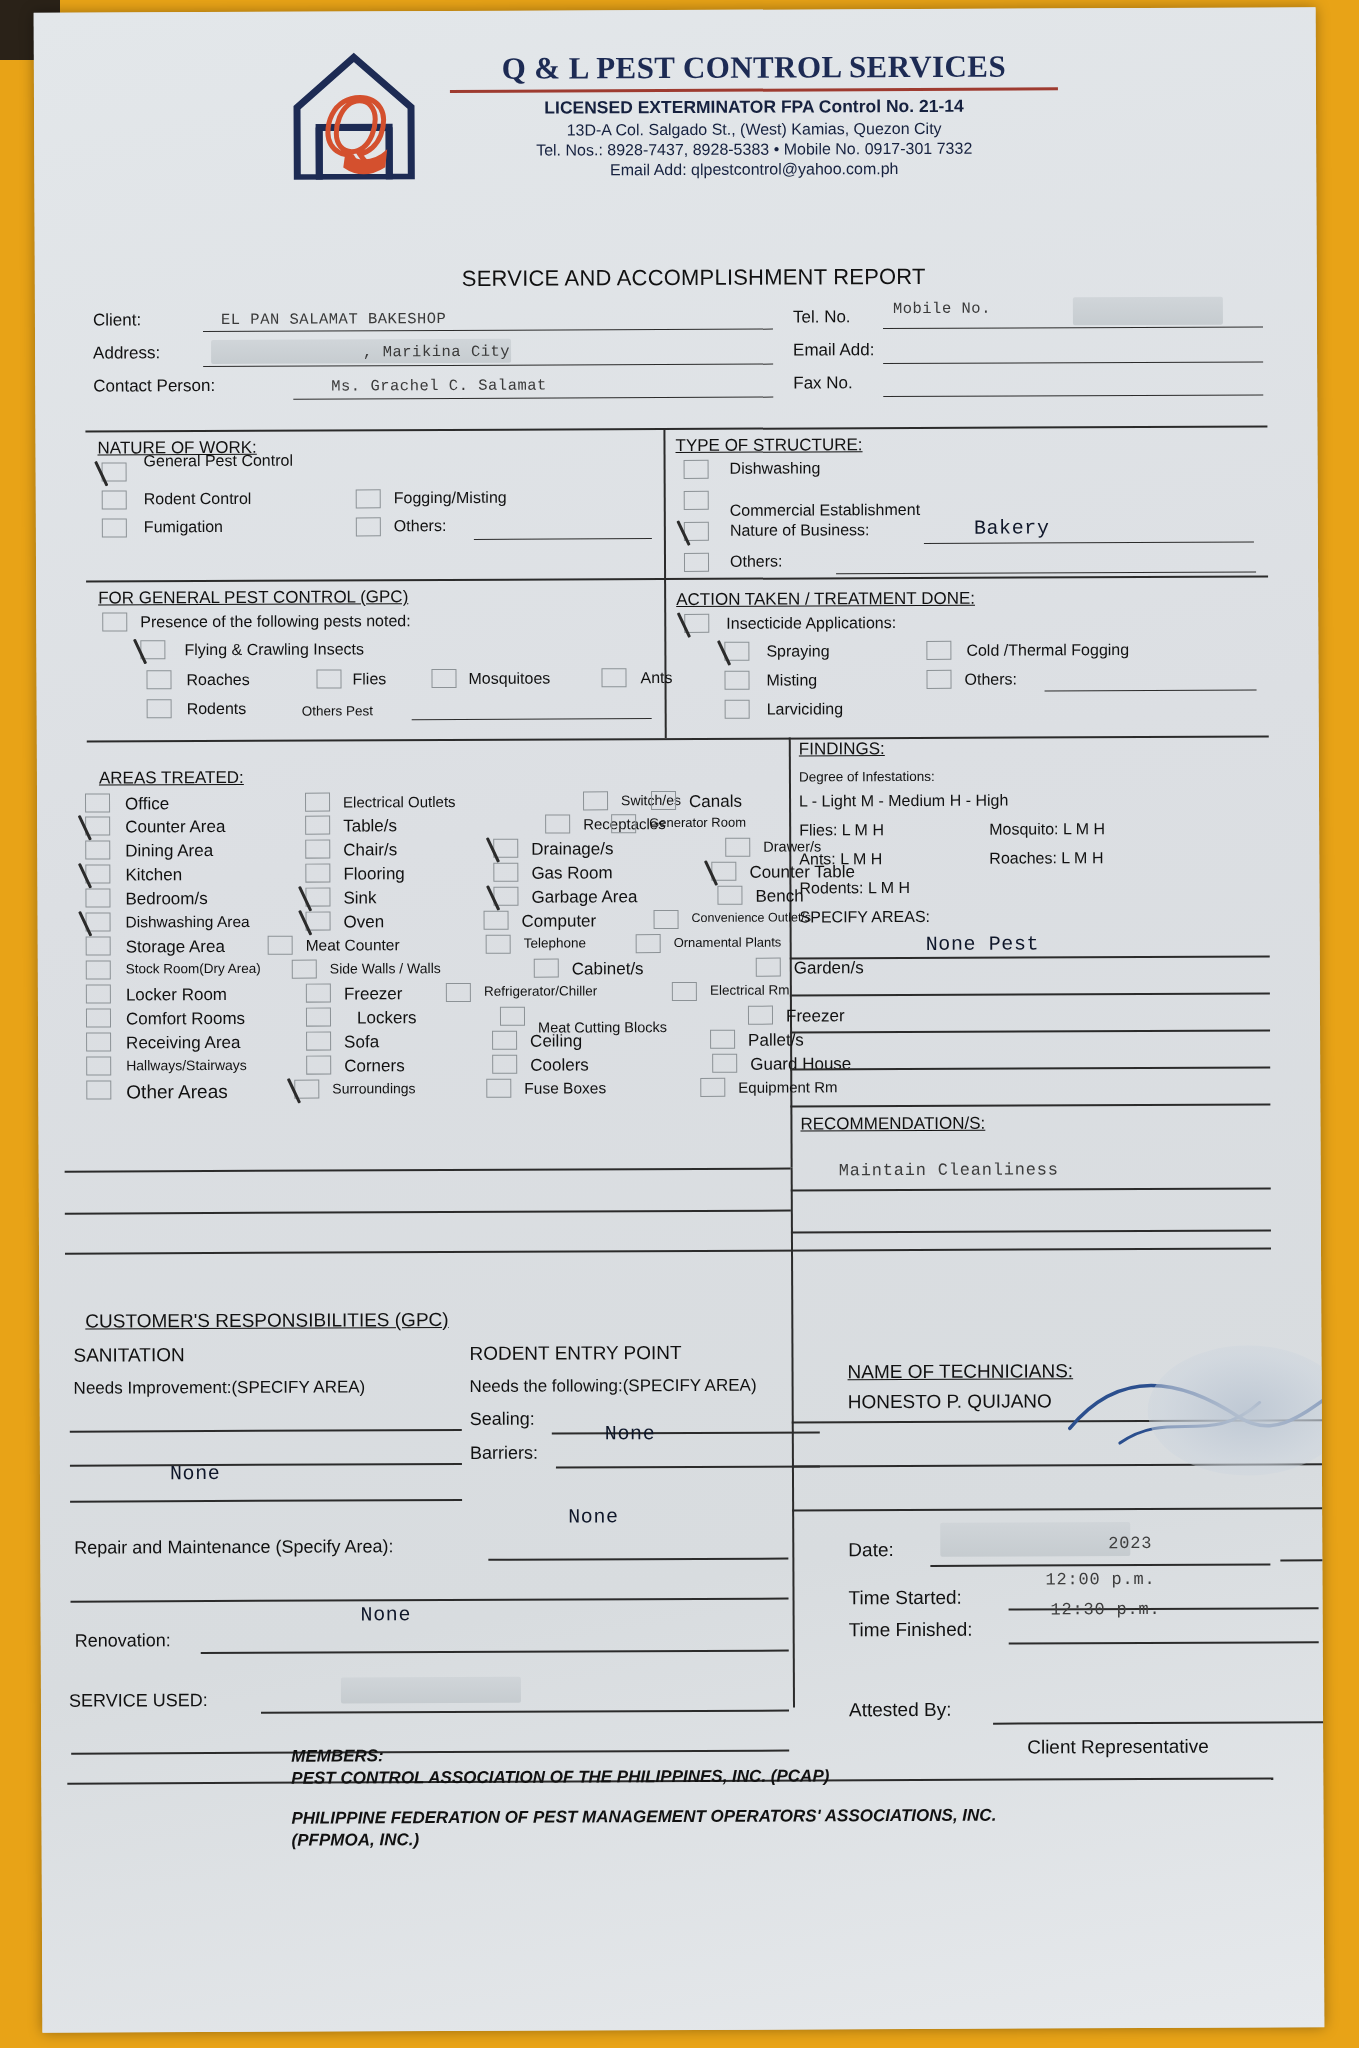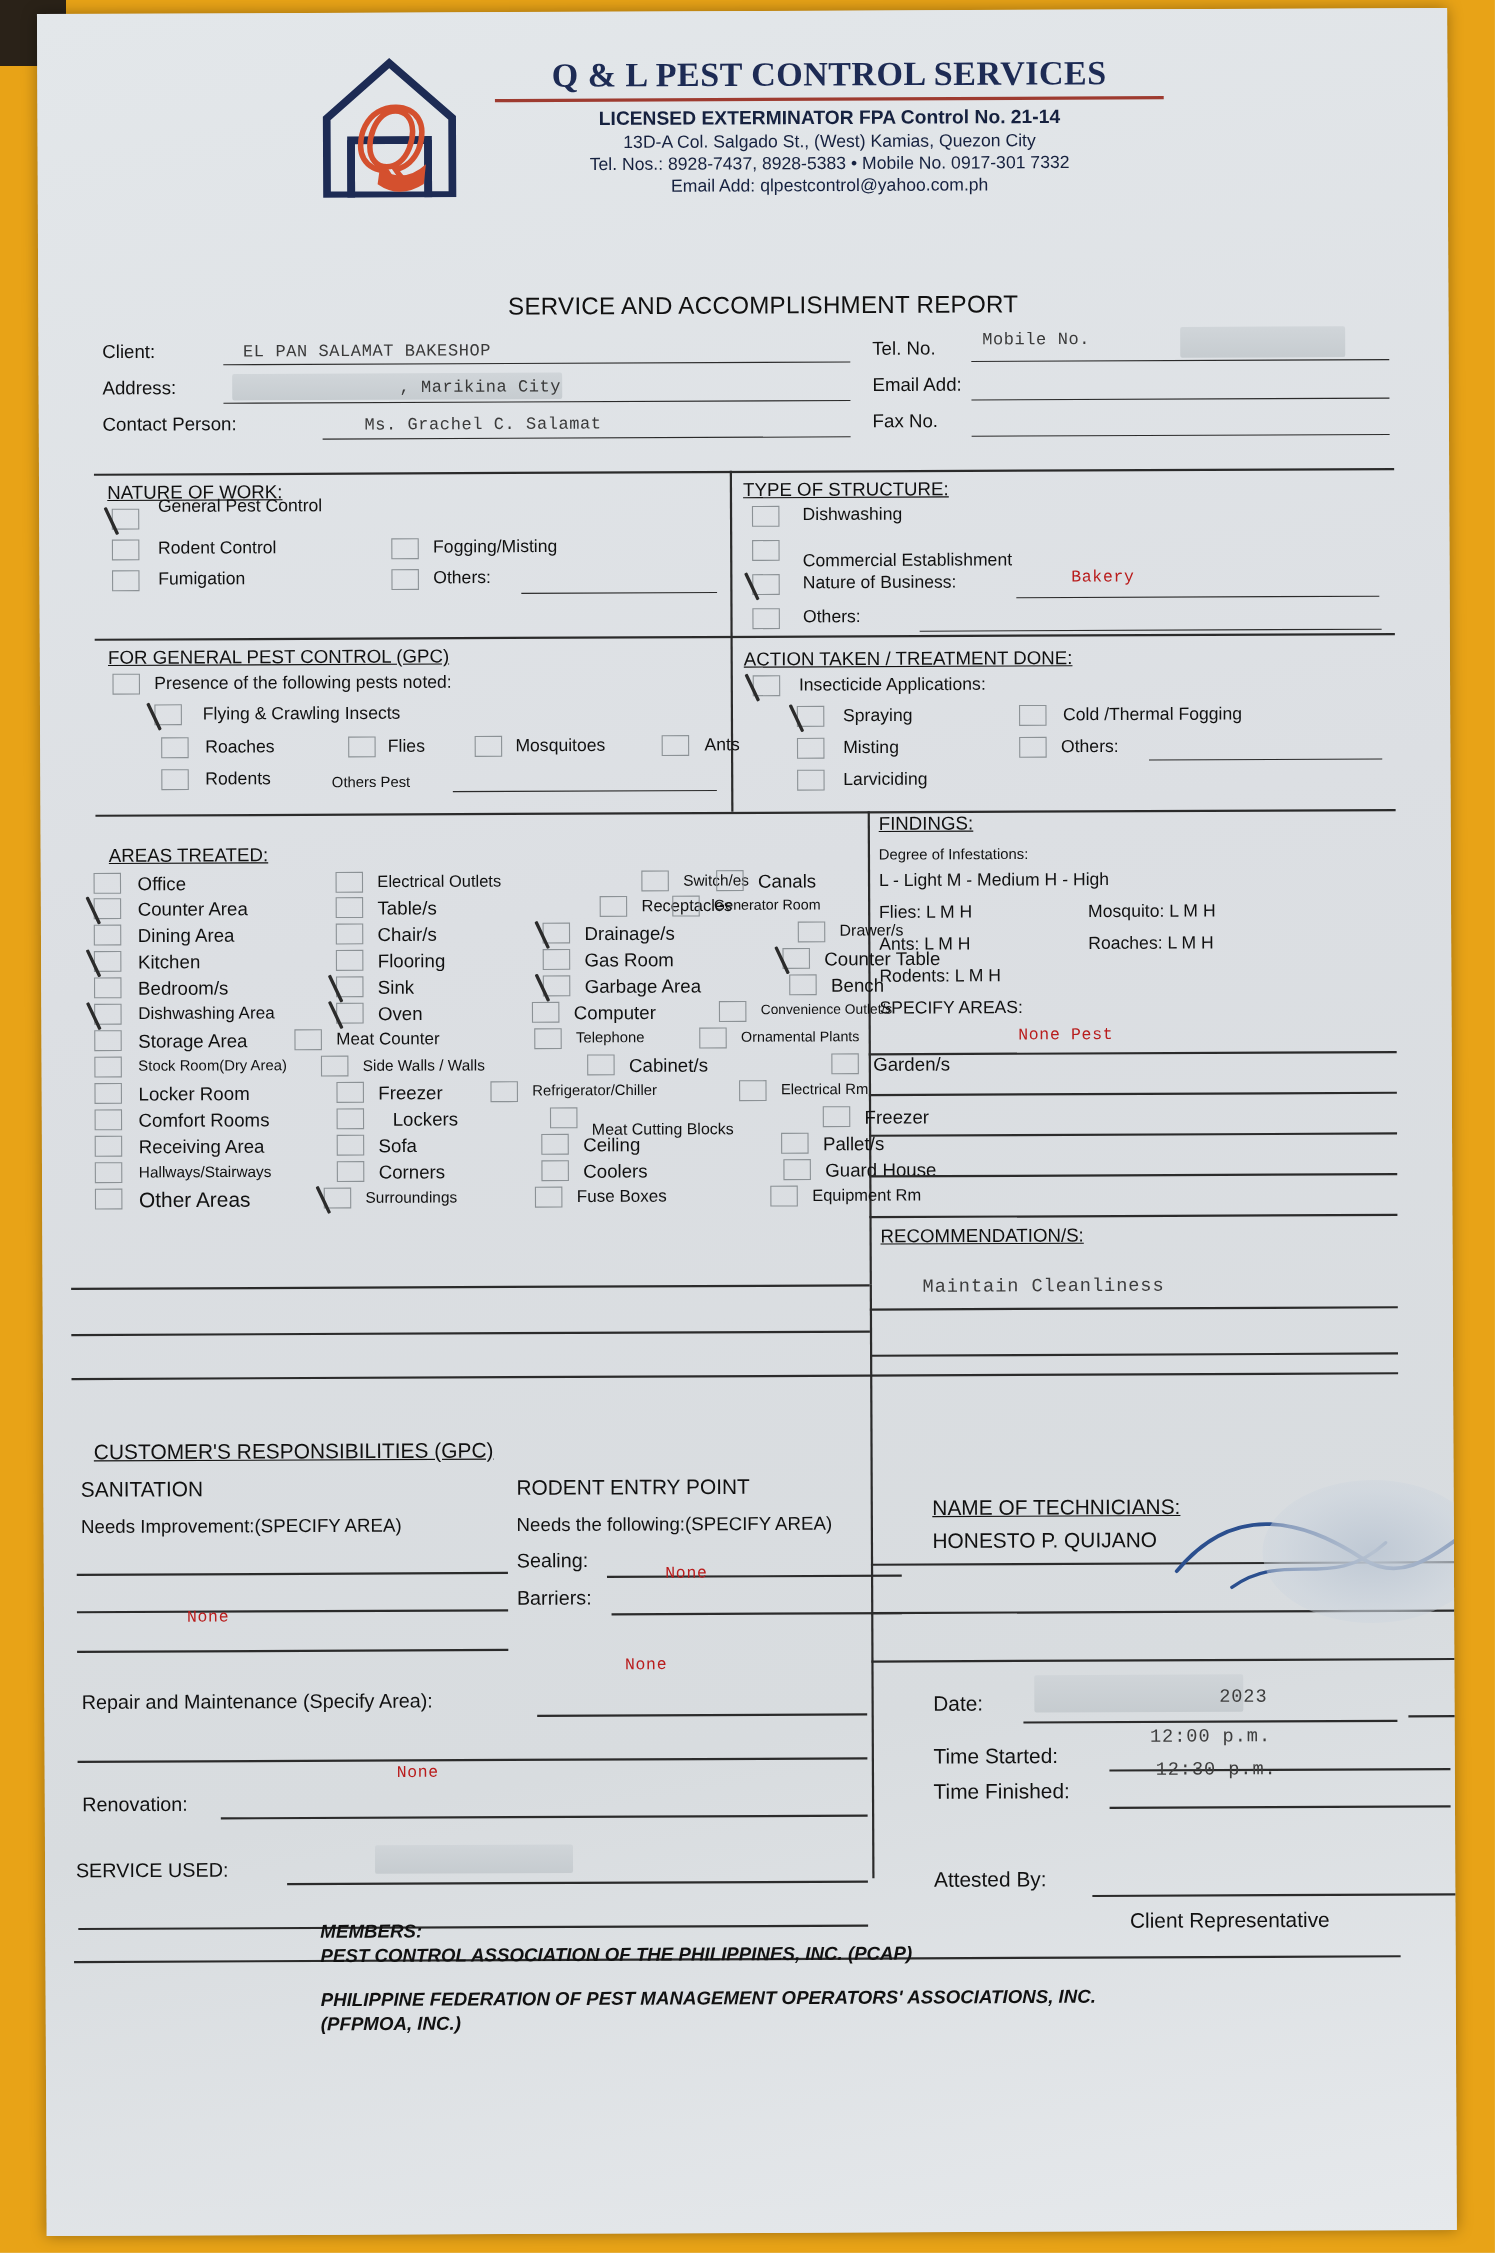--- a/index.html
+++ b/index.html
@@ -53,21 +53,21 @@
   .txt-sm { position:absolute; font-size:13.5px; color:#111; white-space:nowrap; }
 
   .cb { position:absolute; width:25px; height:19px; border:1.7px solid #8c9296; background:transparent; }
   .cb.checked::after {
     content:""; position:absolute; left:3px; top:-4px;
     width:2.6px; height:27px; background:#2b2b2b;
     transform: rotate(-25deg); transform-origin: bottom left;
     border-radius:1px;
   }
   .fline { position:absolute; border-bottom:1.7px solid #2b2b2b; }
-  .hand { position:absolute; font-family:"Liberation Mono", monospace; font-size:15px; color:#b91c1c; letter-spacing:.6px; white-space:nowrap; }
+  .hand { position:absolute; font-family:"Liberation Mono", monospace; font-size:20px; color:#0f172a; letter-spacing:.6px; white-space:nowrap; }
   .hand-lg { position:absolute; font-family:"Liberation Mono", monospace; font-size:17px; color:#3d3d3d; letter-spacing:.8px; white-space:nowrap; }
 
   
   .foot { position:absolute; left:250px; top:1735px; font-style:italic; }
   .foot div { font-size:17px; font-weight:bold; color:#111; font-style:italic; margin-bottom:2px; }
   .foot .gap { height:16px; }
 
   
   .sig { position:absolute; pointer-events:none; }
   .smudge { position:absolute; background:radial-gradient(ellipse at center, rgba(190,200,212,.95) 0%, rgba(205,213,222,.6) 60%, rgba(215,220,226,0) 100%); }

